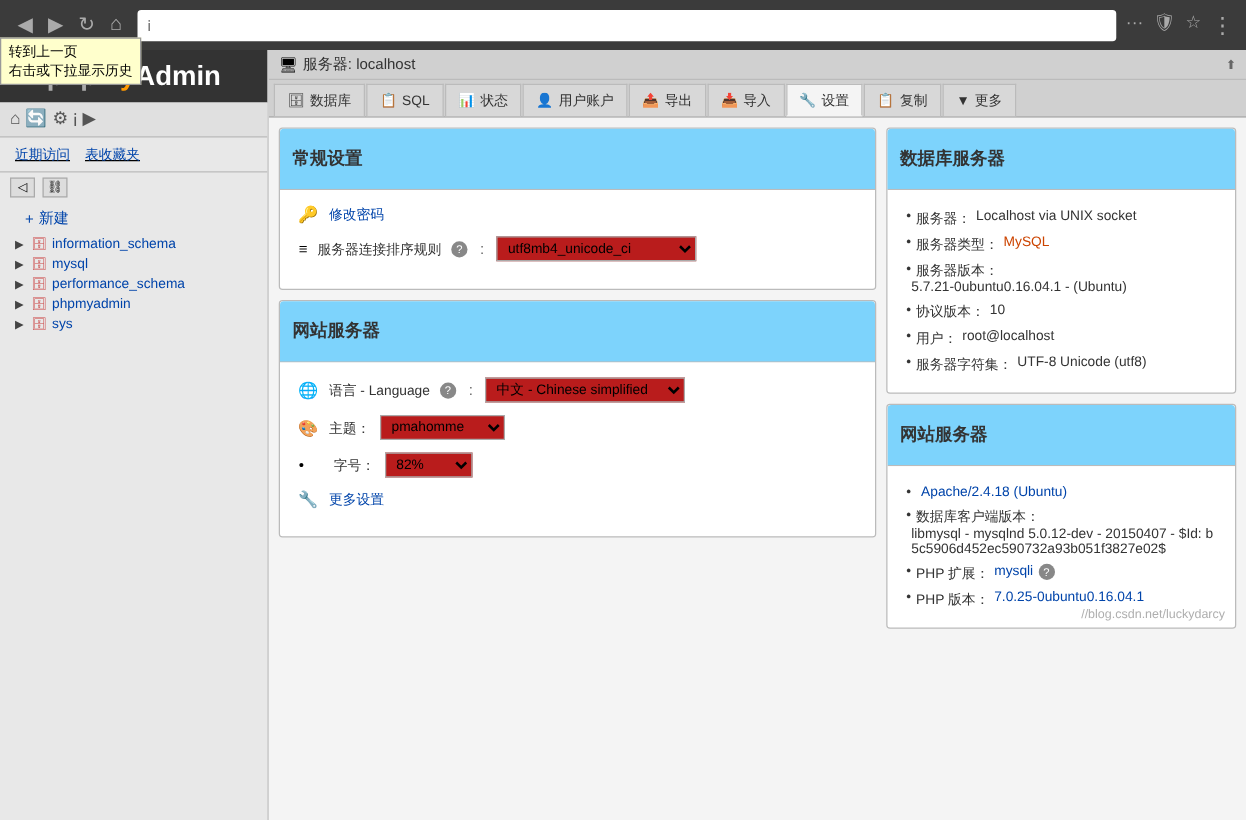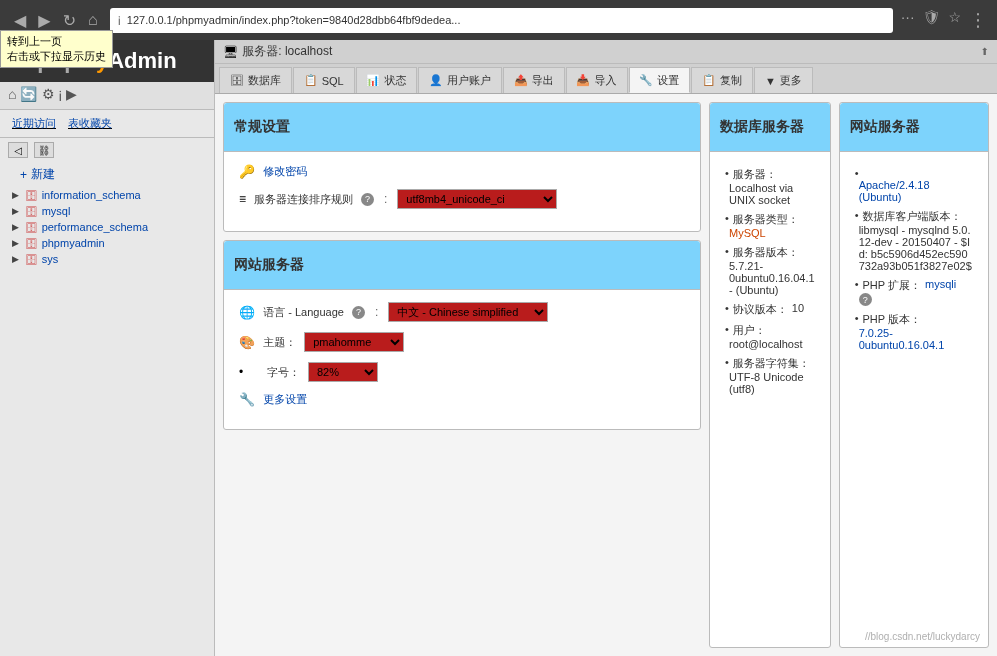--- a/index.html
+++ b/index.html
@@ -186,21 +186,21 @@
     .left-panels {
       flex: 1;
       display: flex;
       flex-direction: column;
       gap: 8px;
     }
 
     .right-panels {
       width: 280px;
       display: flex;
-      flex-direction: row;
+      flex-direction: column;
       gap: 8px;
     }
 
     .panel {
       background: #fff;
       border: 1px solid #bbb;
       border-radius: 3px;
     }
 
     .panel-header {
@@ -291,21 +291,20 @@
     <div>右击或下拉显示历史</div>
   </div>
   <div class="nav-buttons">
     <button class="nav-btn">◀</button>
     <button class="nav-btn">▶</button>
     <button class="nav-btn">↻</button>
     <button class="nav-btn">⌂</button>
   </div>
   <div class="address-bar">
     <span style="color:#666;">ℹ</span>
-    <span class="address-text">127.0.0.1/phpmyadmin/index.php?token=9840d28dbb64fbf9dedea...</span>
   </div>
   <div class="browser-icons">
     <span>···</span>
     <span>🛡</span>
     <span>☆</span>
     <span style="font-size:18px;">⋮</span>
   </div>
 </div>
 
 <div class="main-container">

